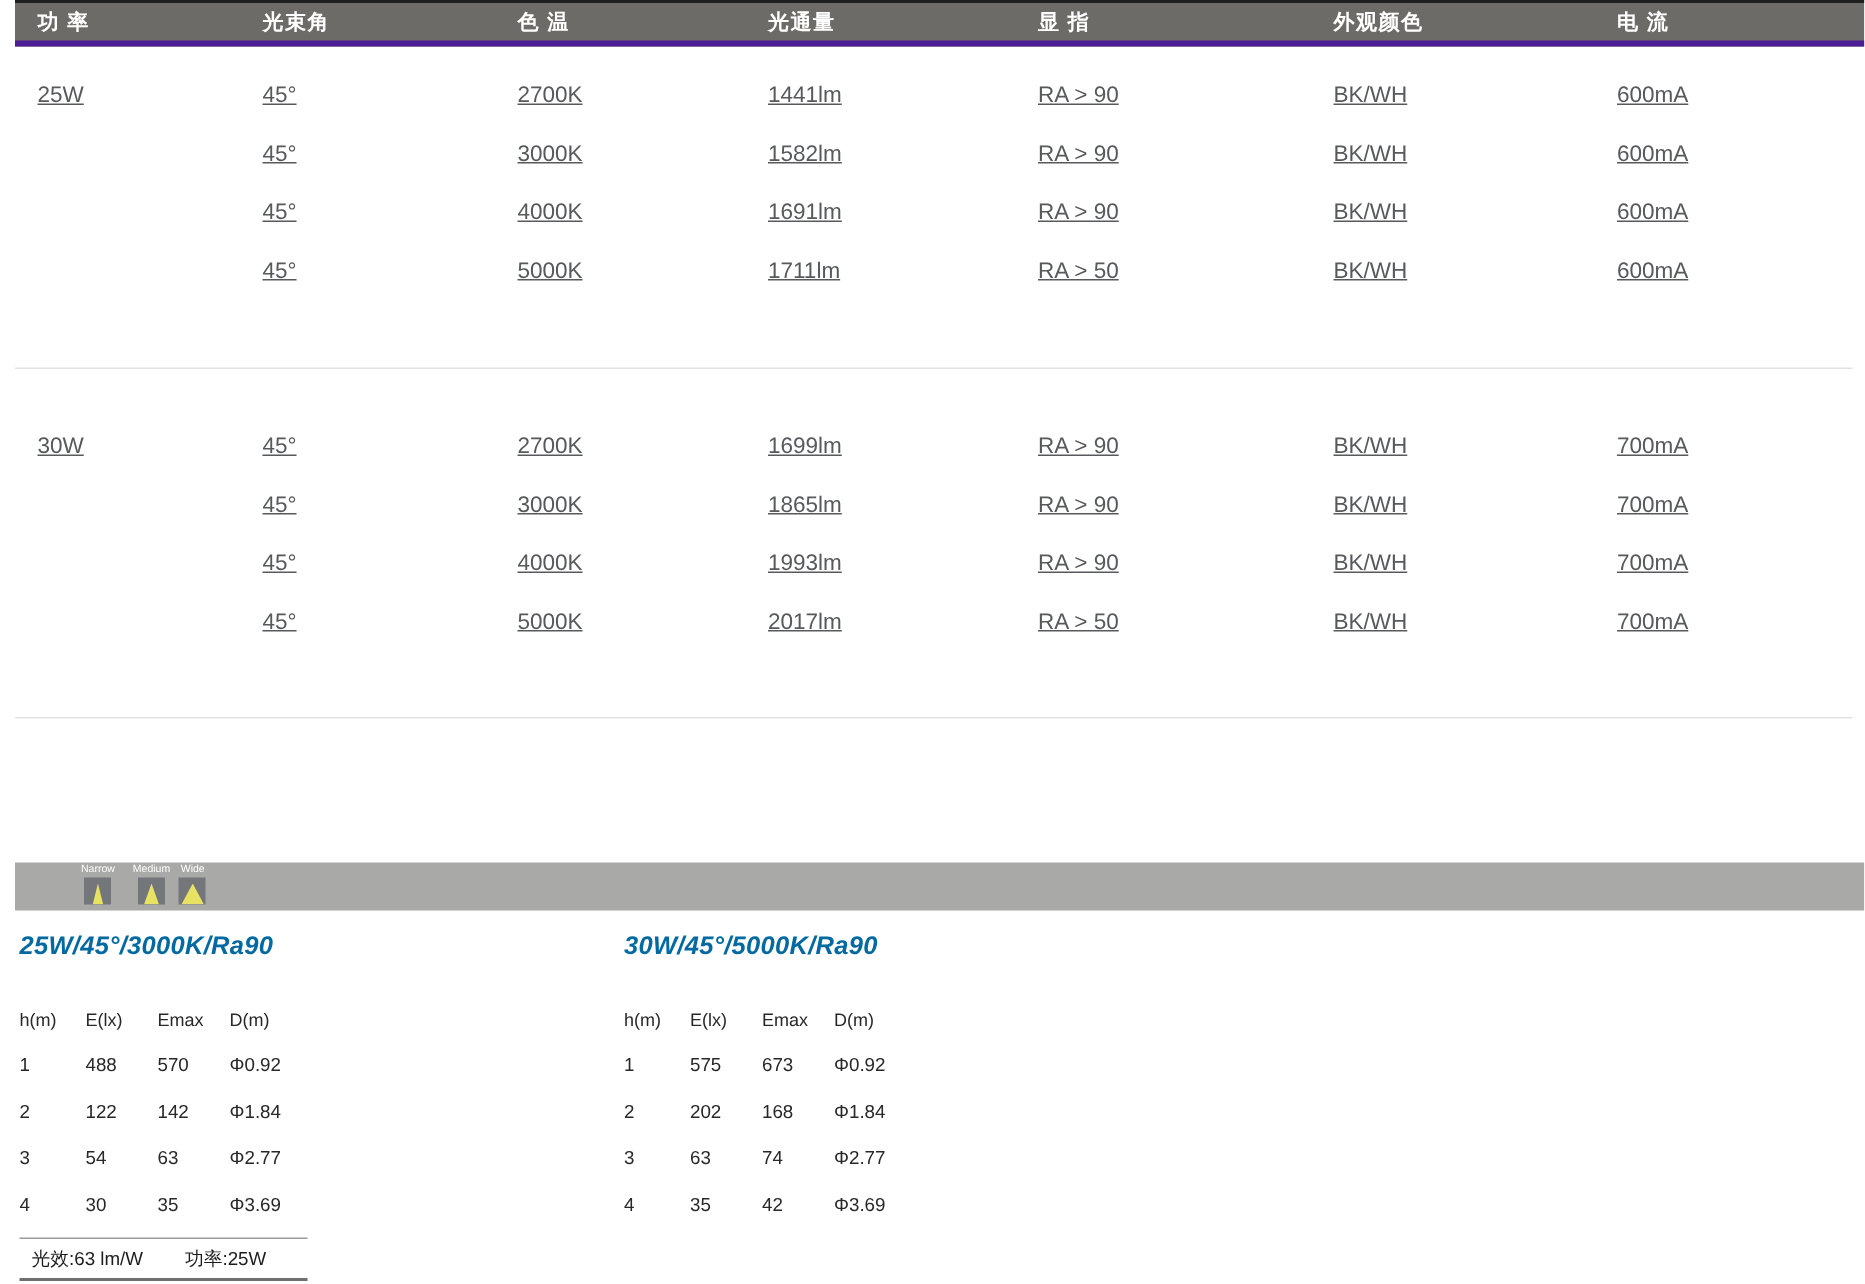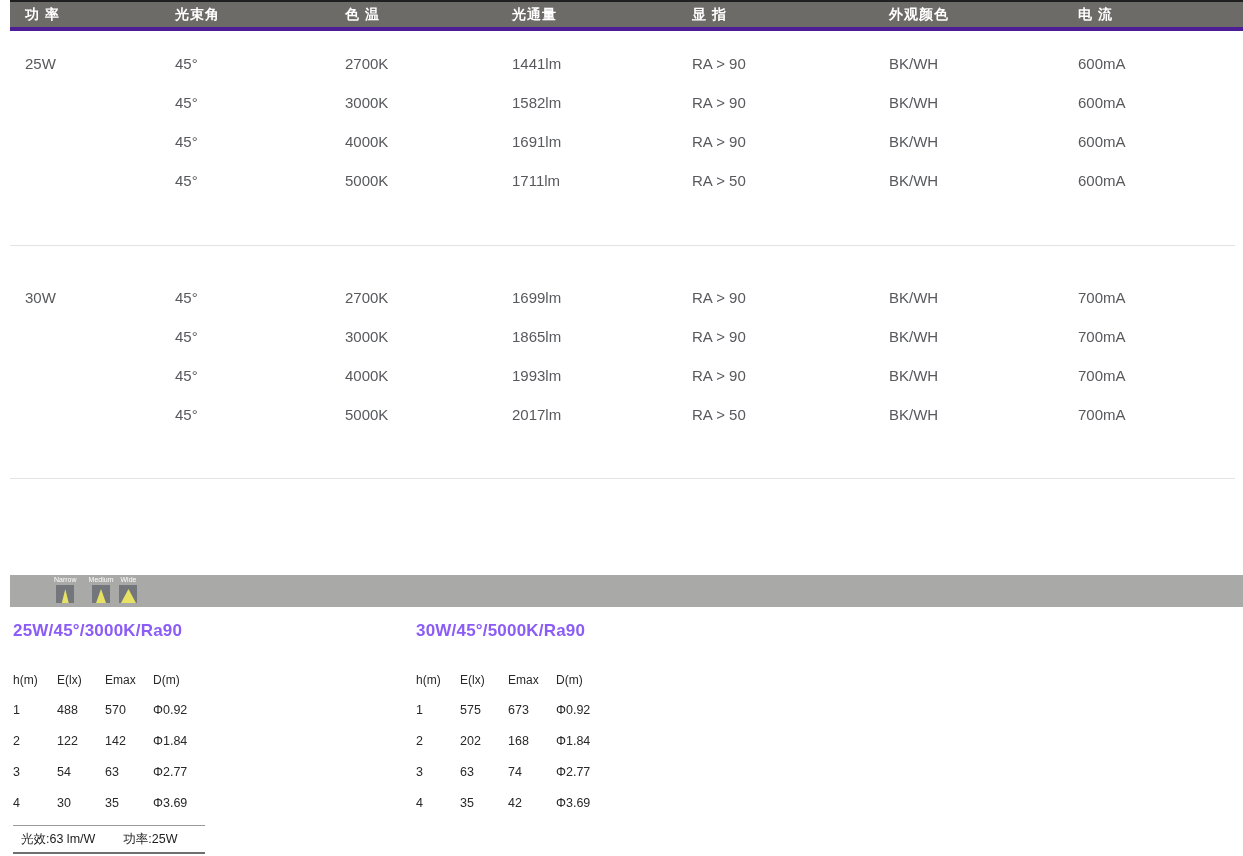--- a/index.html
+++ b/index.html
@@ -33,21 +33,21 @@
     border-bottom:4px solid #4c1d95;
     color:var(--header-bar-text);
     font-size:14px;
     font-weight:bold;
     letter-spacing:1px;
   }
   .spec-body{margin-left:10px;color:var(--table-text);font-size:15px;}
   .spec-group{display:block;}
   .spec-group-1{margin-top:13px;}
   .spec-group-2{margin-top:32px;}
-  .spec-row{height:39px;}
+  .spec-row{height:39px;text-decoration:underline;}
   .divider{border-top:1px solid var(--divider);margin-left:0;margin-right:8px;height:0;}
   .divider-mid{margin-top:45px;}
   .divider-end{margin-top:44px;}
 
   
   .legend-bar{
     position:absolute;
     left:10px;right:0;top:575px;height:32px;
     background:var(--legend-bar-bg);
     display:flex;align-items:flex-start;
@@ -61,21 +61,21 @@
   .legend-tile{width:18px;height:18px;background:var(--legend-tile-bg);margin-top:1px;
     display:flex;align-items:flex-end;justify-content:center;}
   .beam{background:var(--beam-yellow);height:14px;clip-path:polygon(50% 0,0 100%,100% 100%);}
   .beam.narrow{width:7px;}
   .beam.medium{width:10px;}
   .beam.wide{width:15px;}
 
   
   .mini-wrap{position:absolute;left:13px;top:621px;display:flex;}
   .mini-table{width:403px;color:var(--mini-text);}
-  .mini-title{font-size:17px;font-weight:bold;color:#8b5cf6;letter-spacing:.2px;}
+  .mini-title{font-size:17px;font-weight:bold;color:#0369a1;letter-spacing:.2px;font-style:italic;}
   .mini-grid{display:grid;grid-template-columns:44px 48px 48px 70px;align-items:center;}
   .mini-head{margin-top:31px;font-size:12px;height:16px;}
   .mini-row{height:31px;font-size:12.5px;}
   .mini-rows{margin-top:6px;}
   .mini-footer{
     margin-top:7px;width:192px;
     border-top:1px solid #9a9a9a;border-bottom:2px solid #6f6f6f;
     padding:5px 0 4px 8px;
     font-size:12.5px;font-weight:normal;color:#1c1c1e;
     display:flex;

